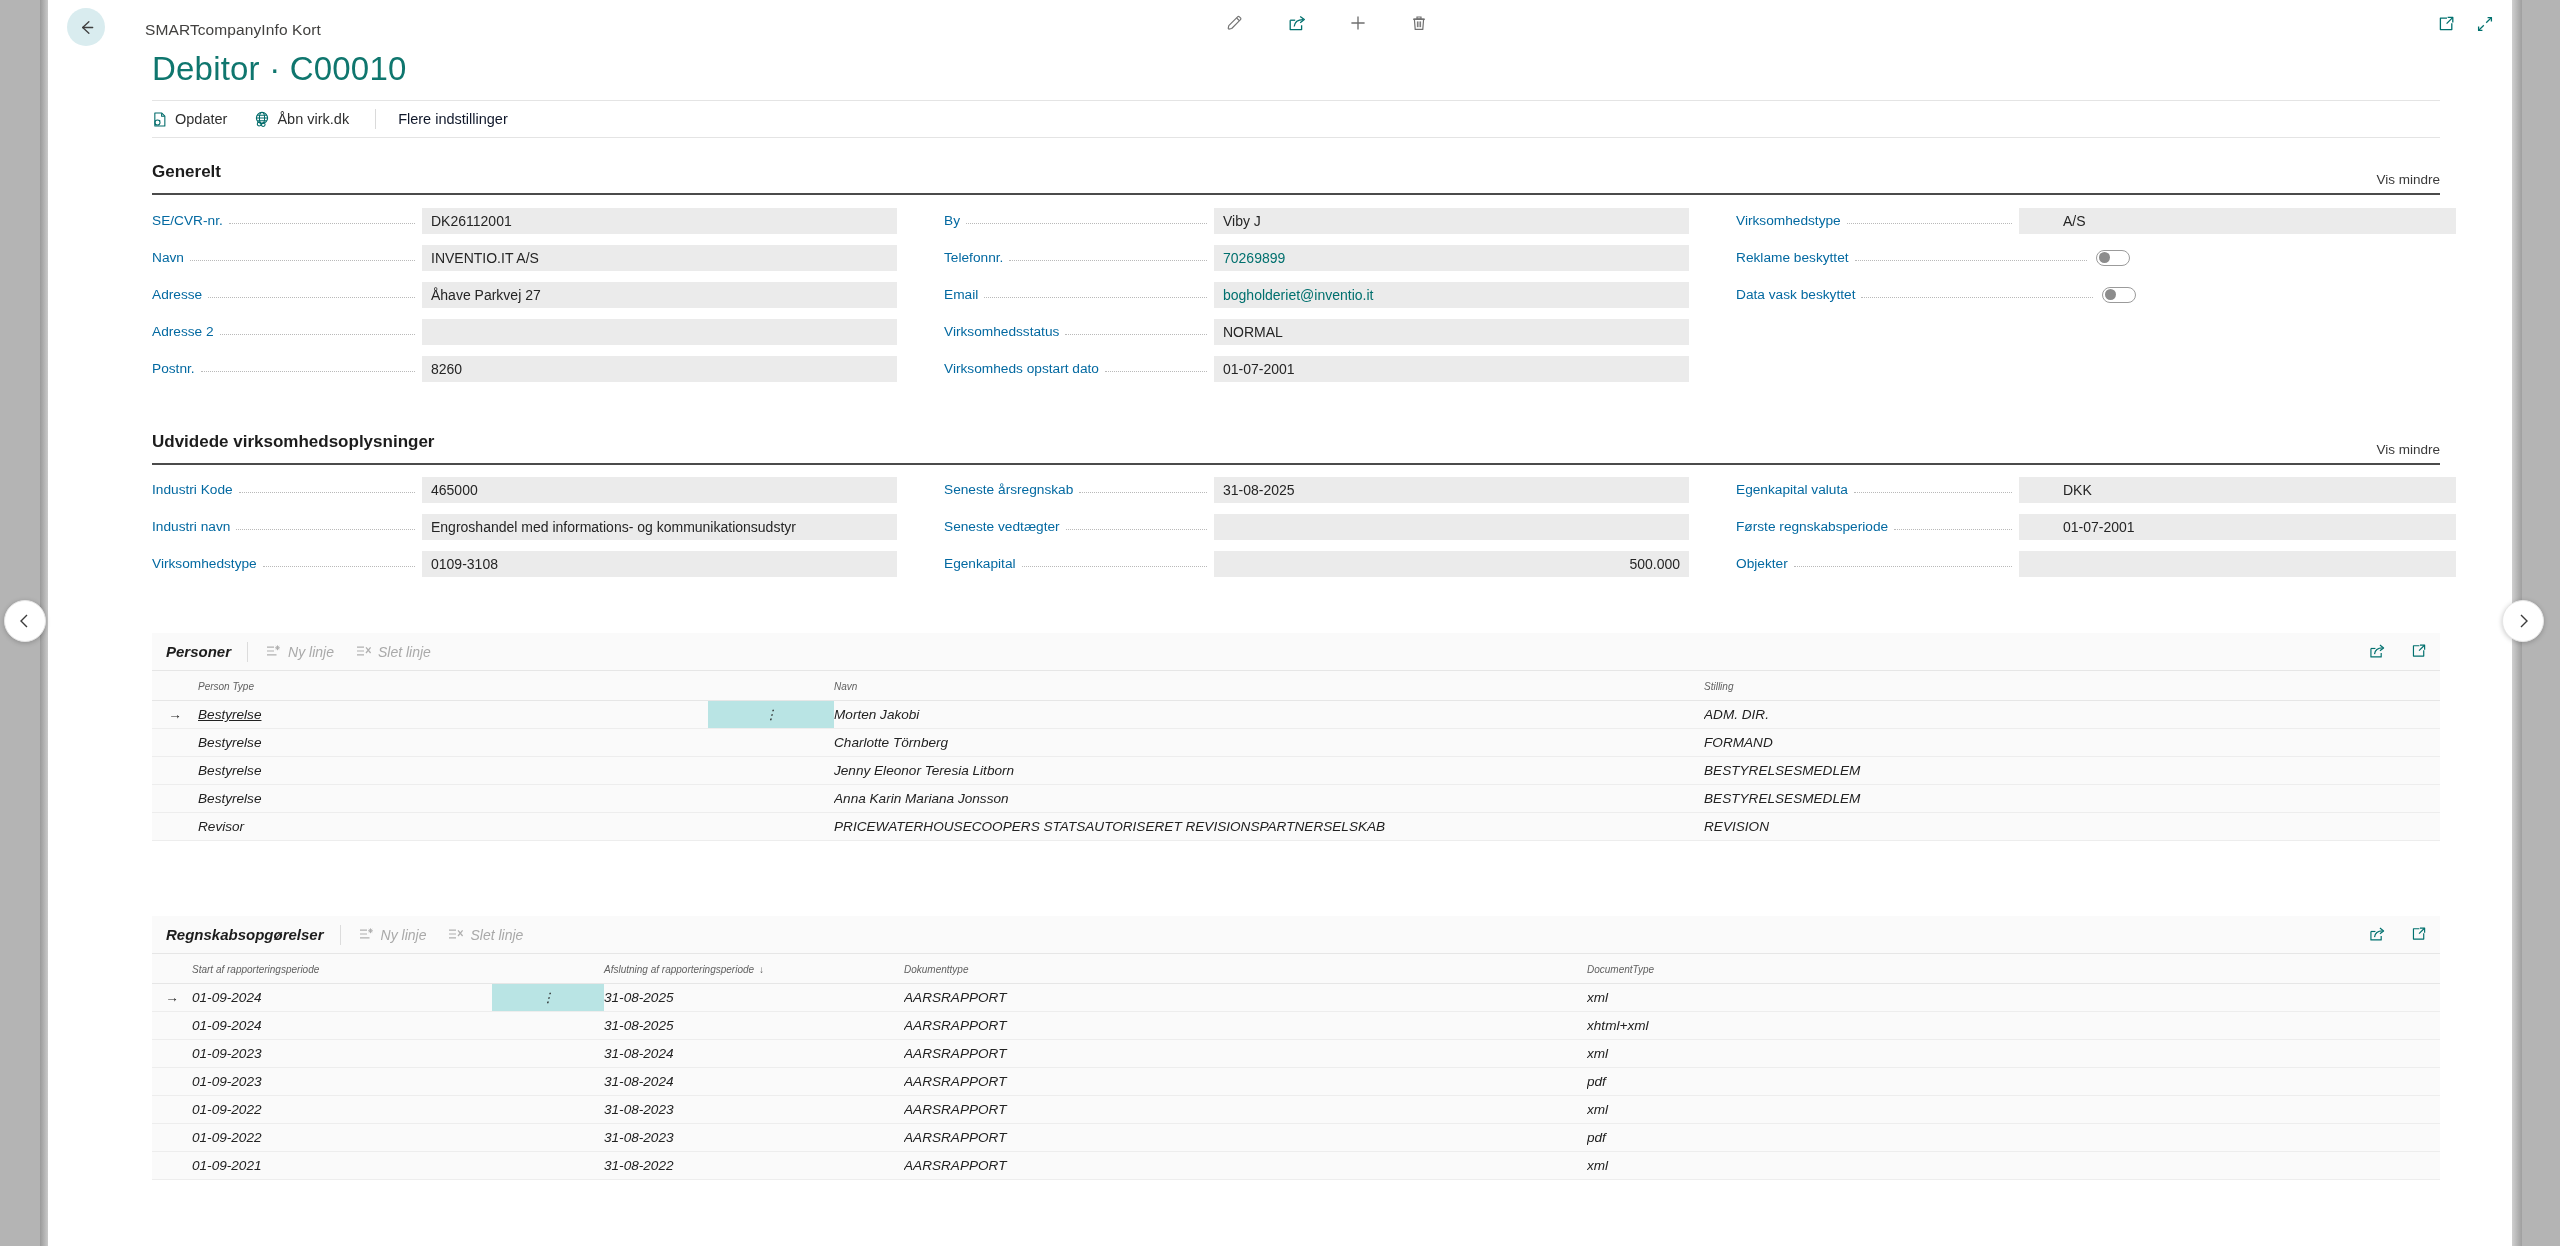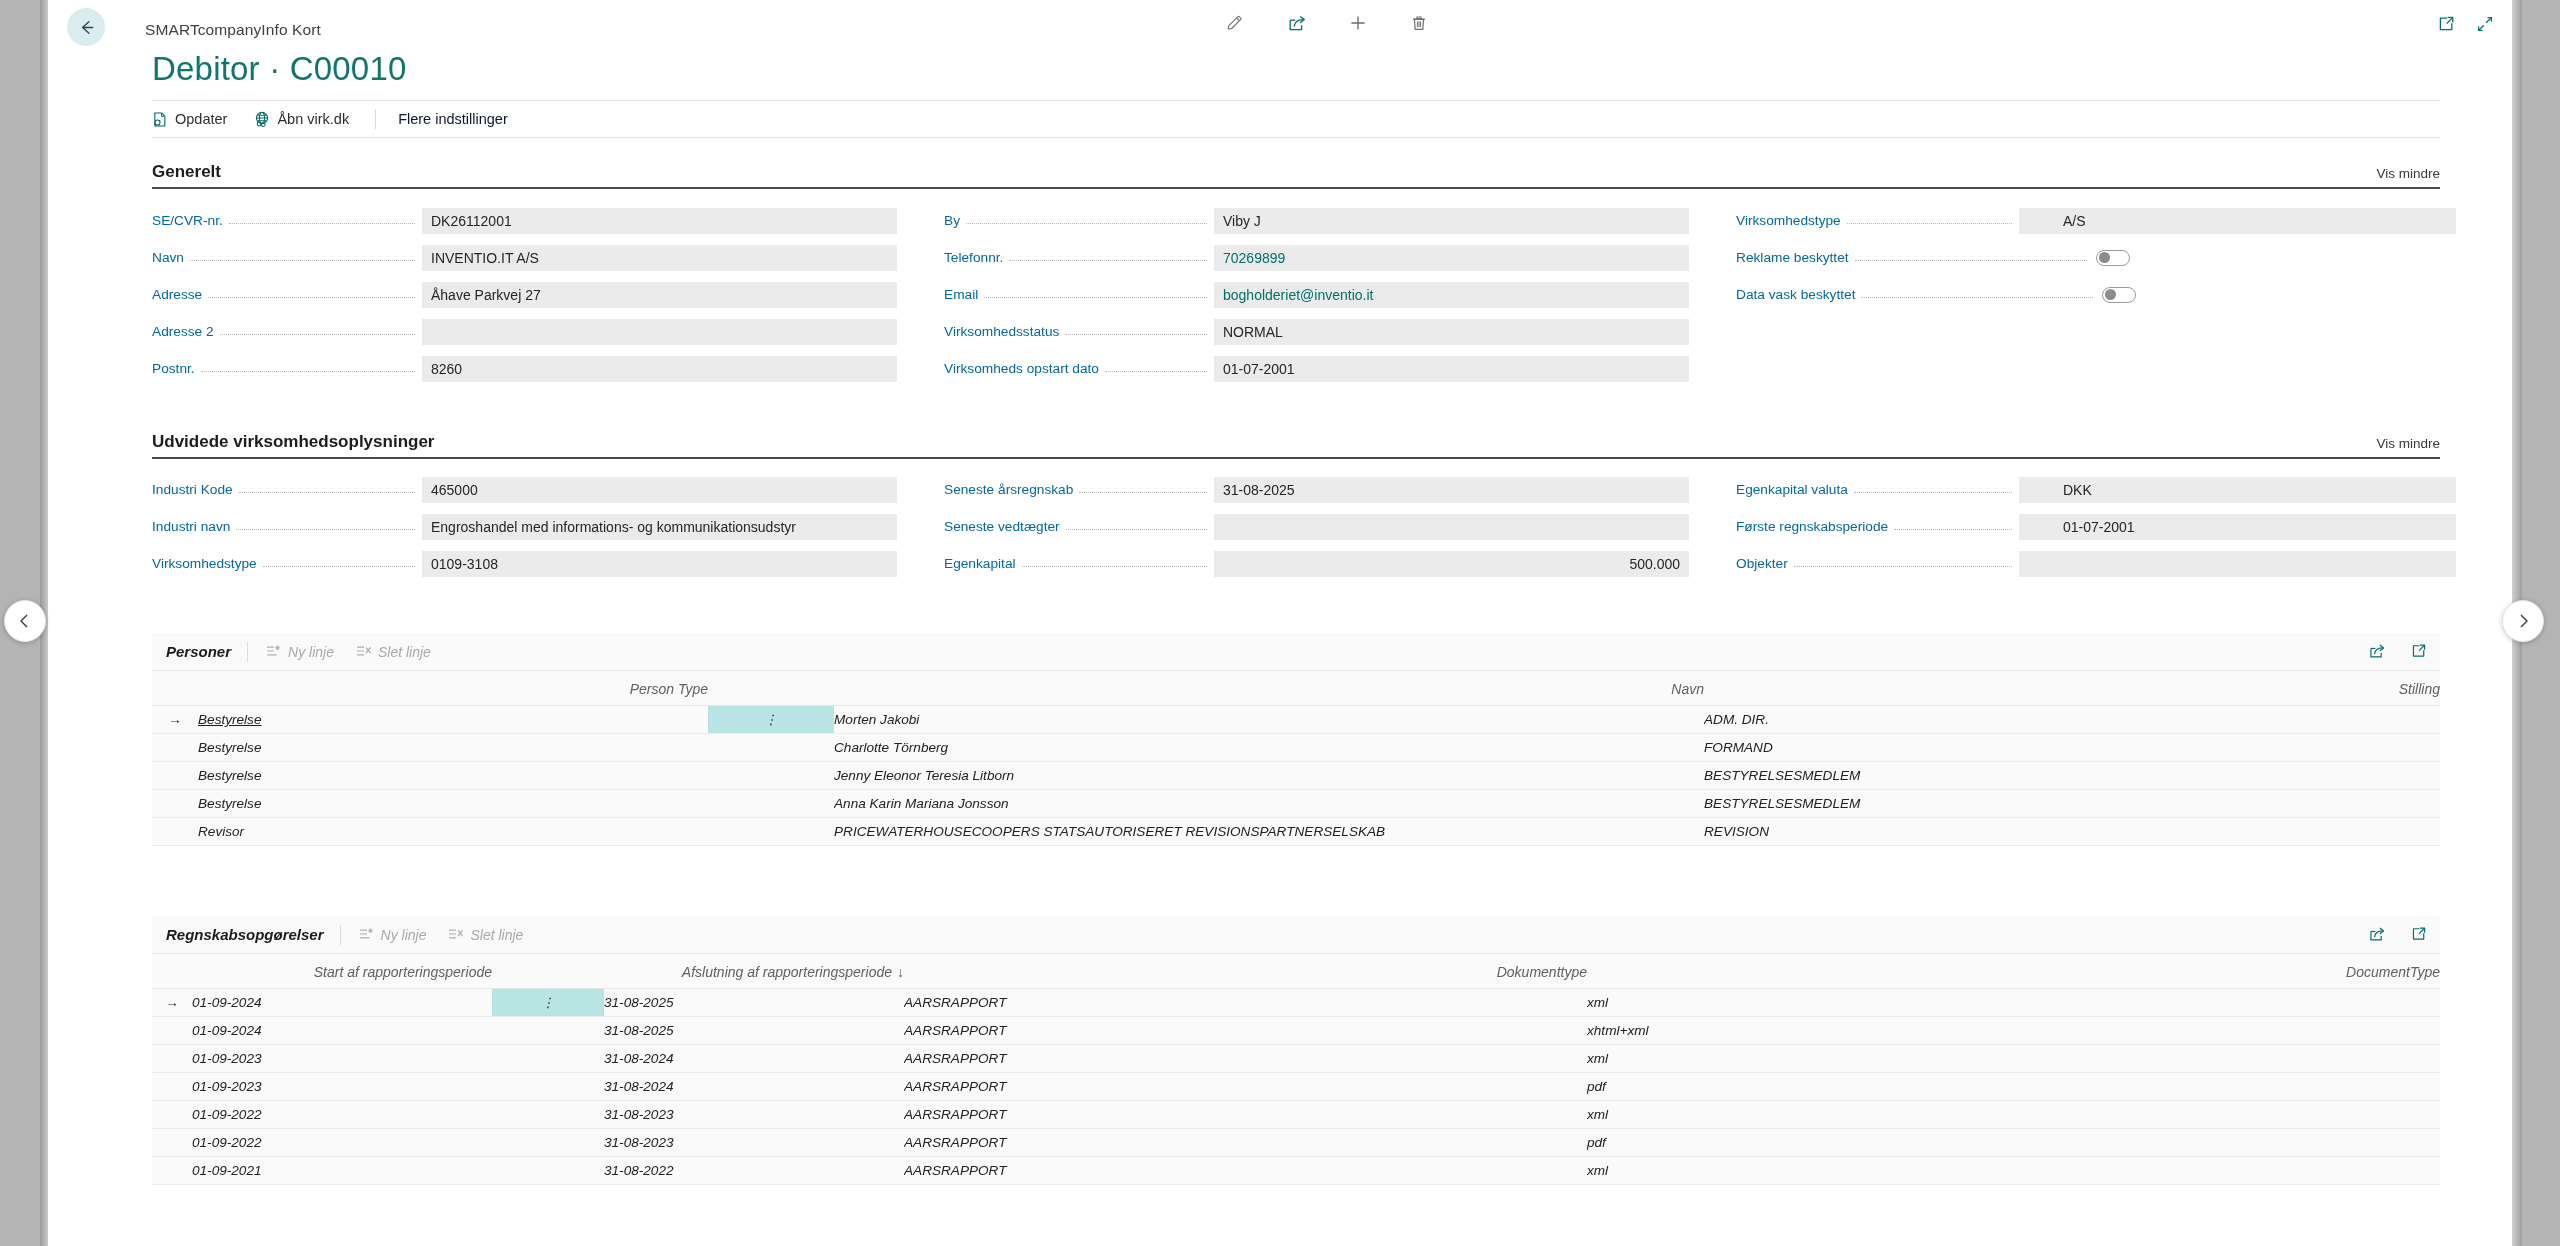--- a/index.html
+++ b/index.html
@@ -83,21 +83,21 @@
     white-space:nowrap;
   }
   .ribbon-action .ri { display:flex; align-items:center; }
   #ribbon .divider { width:1px; height:20px; background:#dadada; margin:0 22px 0 0; }
   .ribbon-more { font-size:14.5px; color:#0f172a; cursor:pointer; }
 
   
   .section-head {
     position:absolute; left:104px; width:2288px;
     border-bottom:2px solid #4b4b4b;
-    padding-bottom:5px;
+    padding-bottom:11px;
   }
   .section-head .stitle {
     font-size:17px; font-weight:bold; color:#1d1d1d;
   }
   .show-less {
     position:absolute; right:0; bottom:6px;
     font-size:13.5px; color:#3a3a3a; cursor:pointer;
   }
 
   
@@ -152,22 +152,22 @@
     display:flex; align-items:center; gap:6px;
     font-size:14px; color:#a9a9a9; margin-right:22px; cursor:default;
   }
   .sub-corner {
     position:absolute; right:12px; top:9px; display:flex; gap:22px; align-items:center;
   }
   .sub-corner span { cursor:pointer; display:flex; }
 
   table.grid { width:100%; border-collapse:collapse; table-layout:fixed; }
   table.grid th {
-    font-size:14px; font-weight:400; color:#616161;
-    text-align:right; padding:10px 0 8px 0; background:#fafafa;
+    font-size:10px; font-weight:400; color:#616161;
+    text-align:left; padding:10px 0 8px 0; background:#fafafa;
     border-bottom:1px solid #e6e6e6;
   }
   table.grid td {
     font-size:13.6px; color:#222; padding:0; height:28px;
     border-bottom:1px solid #ededed; background:#fafafa;
     white-space:nowrap; overflow:hidden;
   }
   table.grid tr.selected td { background:#fafafa; }
   .cell-arrow { width:46px; text-align:center; color:#3c3c3c; font-size:14px; }
   .cell-pad { padding-left:14px; }

